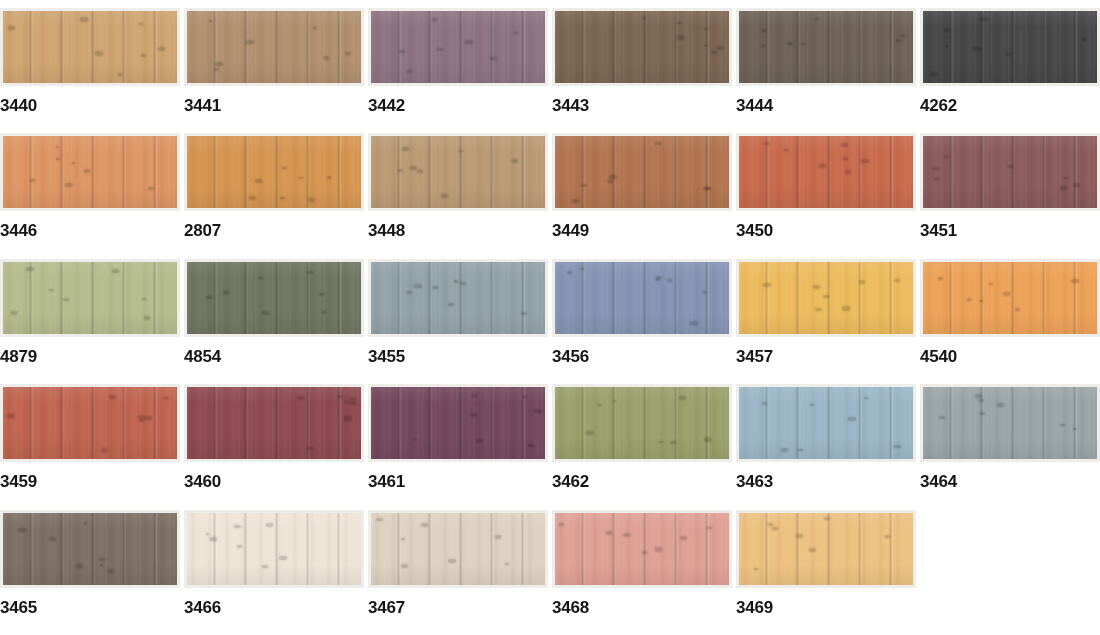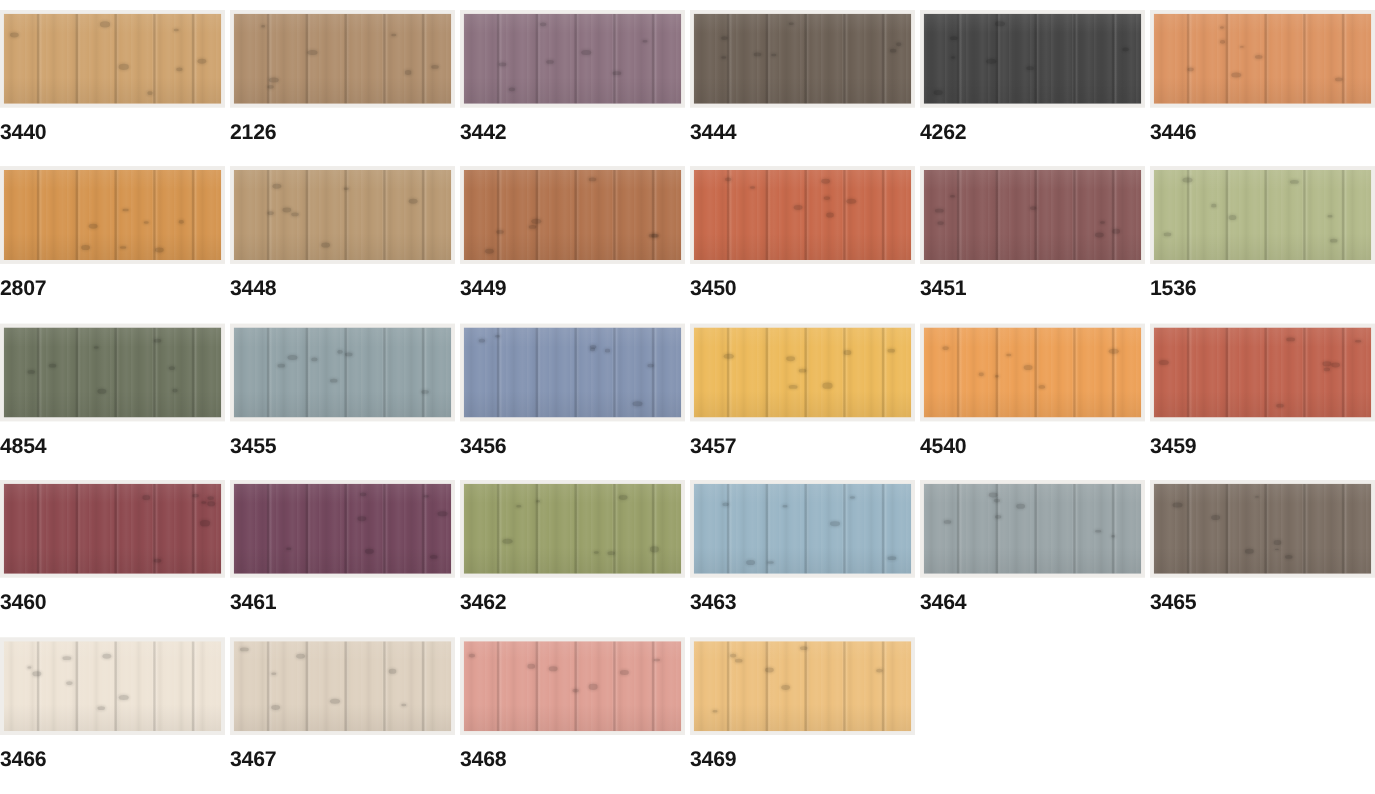--- a/index.html
+++ b/index.html
@@ -150,41 +150,58 @@
           <div class="grain-shade"></div>
           <div class="knot" style="width: 6.2px; height: 3.4px; left: 90.6%; top: 56.3%;"></div>
           <div class="knot" style="width: 5.8px; height: 3.2px; left: 78.5%; top: 63.1%;"></div>
           <div class="knot" style="width: 3.7px; height: 2px; left: 72.5%; top: 21.7%;"></div>
           <div class="knot" style="width: 3px; height: 1.7px; left: 12.5%; top: 12.9%;"></div>
           <div class="knot" style="width: 7.9px; height: 4.4px; left: 34%; top: 39.9%;"></div>
           <div class="knot" style="width: 5.1px; height: 2.8px; left: 15.6%; top: 78.9%;"></div>
           <div class="knot" style="width: 7.9px; height: 4.3px; left: 16.1%; top: 70.2%;"></div>
         </div>
       </div>
-      <div class="swatch-label">2126</div>
+      <div class="swatch-label">3441</div>
     </div>
     <div class="swatch-cell">
       <div class="swatch-frame">
         <div class="swatch-wood" style="background-color: rgb(141, 115, 129);">
           <div class="grain-planks"></div>
           <div class="grain-fine"></div>
           <div class="grain-shade"></div>
           <div class="knot" style="width: 5.9px; height: 3.2px; left: 15.9%; top: 54.6%;"></div>
           <div class="knot" style="width: 5.4px; height: 2.9px; left: 35.1%; top: 9.7%;"></div>
           <div class="knot" style="width: 7.7px; height: 4.2px; left: 54.1%; top: 39.7%;"></div>
           <div class="knot" style="width: 6.5px; height: 3.6px; left: 68.4%; top: 63.4%;"></div>
           <div class="knot" style="width: 5.6px; height: 3.1px; left: 20.5%; top: 81.3%;"></div>
           <div class="knot" style="width: 4.5px; height: 2.5px; left: 81.9%; top: 28.8%;"></div>
           <div class="knot" style="width: 5.8px; height: 3.2px; left: 38.2%; top: 51.5%;"></div>
         </div>
       </div>
       <div class="swatch-label">3442</div>
     </div>
     <div class="swatch-cell">
       <div class="swatch-frame">
+        <div class="swatch-wood" style="background-color: rgb(124, 102, 82);">
+          <div class="grain-planks"></div>
+          <div class="grain-fine"></div>
+          <div class="grain-shade"></div>
+          <div class="knot" style="width: 7.1px; height: 3.9px; left: 93.2%; top: 48.9%;"></div>
+          <div class="knot" style="width: 7.4px; height: 4.1px; left: 69.9%; top: 35.1%;"></div>
+          <div class="knot" style="width: 4.5px; height: 2.5px; left: 85.4%; top: 23.5%;"></div>
+          <div class="knot" style="width: 3.4px; height: 1.9px; left: 85.7%; top: 46.6%;"></div>
+          <div class="knot" style="width: 3.4px; height: 1.9px; left: 70.2%; top: 15.2%;"></div>
+          <div class="knot" style="width: 4.2px; height: 2.3px; left: 49.9%; top: 8.5%;"></div>
+          <div class="knot" style="width: 4.8px; height: 2.7px; left: 90.5%; top: 55.7%;"></div>
+        </div>
+      </div>
+      <div class="swatch-label">3443</div>
+    </div>
+    <div class="swatch-cell">
+      <div class="swatch-frame">
         <div class="swatch-wood" style="background-color: rgb(110, 98, 87);">
           <div class="grain-planks"></div>
           <div class="grain-fine"></div>
           <div class="grain-shade"></div>
           <div class="knot" style="width: 4.6px; height: 2.6px; left: 92.9%; top: 32.4%;"></div>
           <div class="knot" style="width: 3.9px; height: 2.1px; left: 12.9%; top: 46.9%;"></div>
           <div class="knot" style="width: 6px; height: 3.3px; left: 27.7%; top: 43%;"></div>
           <div class="knot" style="width: 3.9px; height: 2.2px; left: 43.9%; top: 9.6%;"></div>
           <div class="knot" style="width: 5.2px; height: 2.8px; left: 12.8%; top: 25.5%;"></div>
           <div class="knot" style="width: 3.5px; height: 1.9px; left: 35.9%; top: 44.5%;"></div>
@@ -320,21 +337,21 @@
           <div class="grain-shade"></div>
           <div class="knot" style="width: 6.2px; height: 3.4px; left: 80.9%; top: 75.5%;"></div>
           <div class="knot" style="width: 7.9px; height: 4.3px; left: 13.4%; top: 7.3%;"></div>
           <div class="knot" style="width: 4.1px; height: 2.2px; left: 26.3%; top: 37.4%;"></div>
           <div class="knot" style="width: 6px; height: 3.3px; left: 34.3%; top: 49.9%;"></div>
           <div class="knot" style="width: 3.6px; height: 2px; left: 80%; top: 49.6%;"></div>
           <div class="knot" style="width: 6.1px; height: 3.4px; left: 4.6%; top: 69%;"></div>
           <div class="knot" style="width: 6.7px; height: 3.7px; left: 62.8%; top: 10.3%;"></div>
         </div>
       </div>
-      <div class="swatch-label">1536</div>
+      <div class="swatch-label">4879</div>
     </div>
     <div class="swatch-cell">
       <div class="swatch-frame">
         <div class="swatch-wood" style="background-color: rgb(110, 117, 96);">
           <div class="grain-planks"></div>
           <div class="grain-fine"></div>
           <div class="grain-shade"></div>
           <div class="knot" style="width: 4.4px; height: 2.4px; left: 41.2%; top: 20.9%;"></div>
           <div class="knot" style="width: 5.5px; height: 3px; left: 11%; top: 47.7%;"></div>
           <div class="knot" style="width: 7.2px; height: 3.9px; left: 42.9%; top: 68%;"></div>

